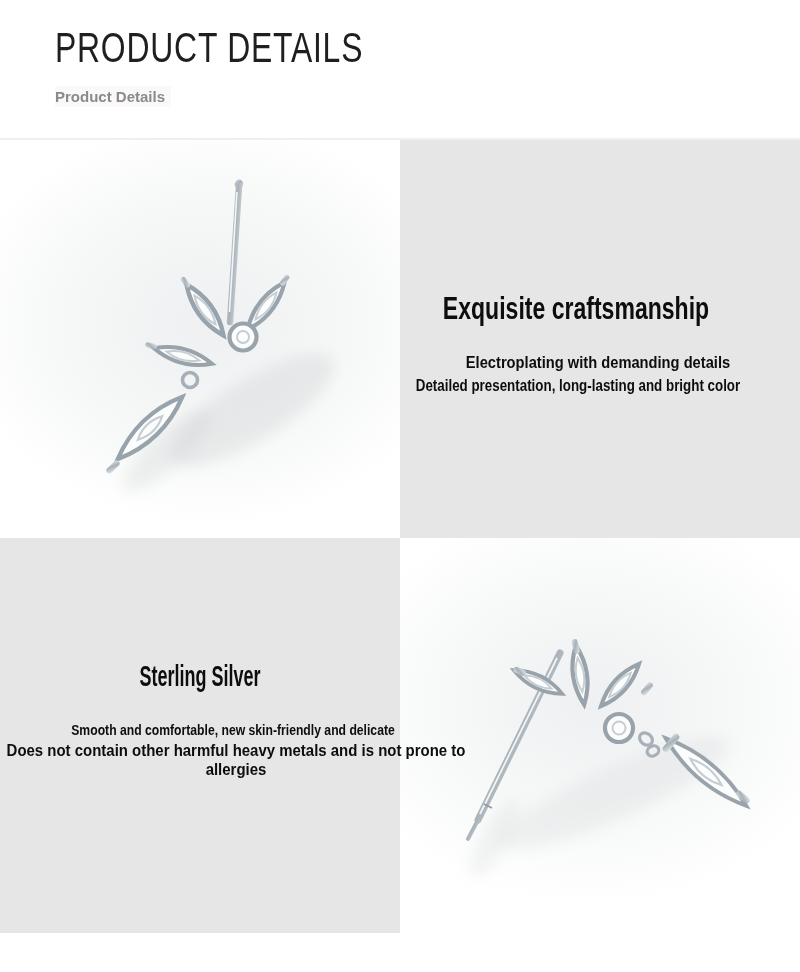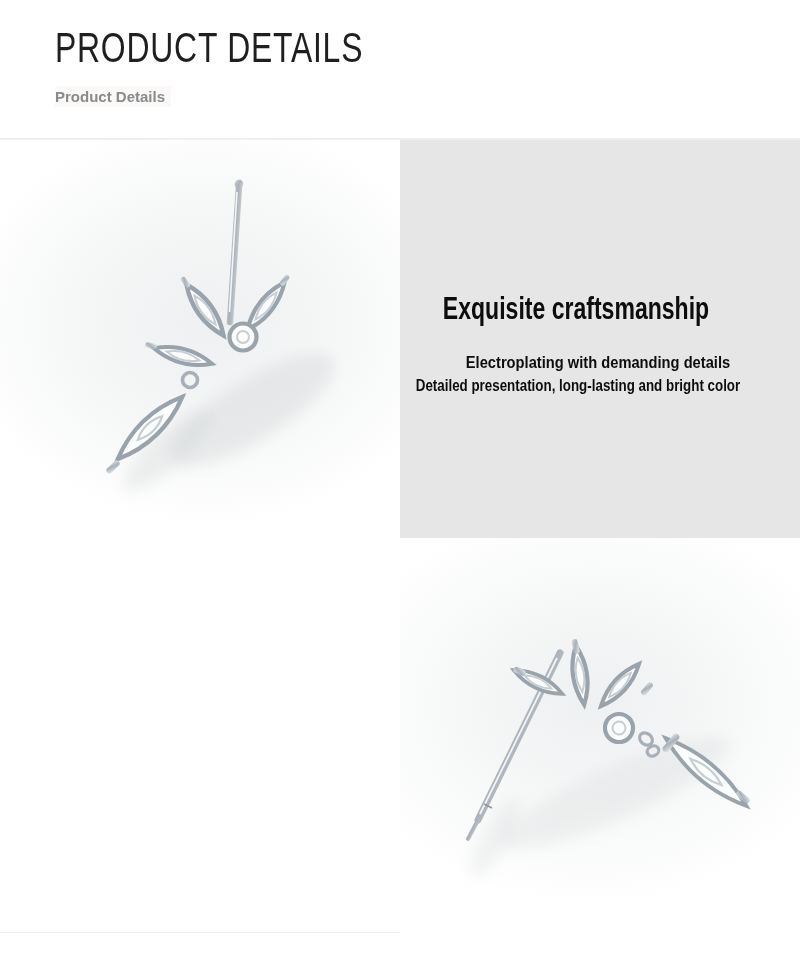--- a/index.html
+++ b/index.html
@@ -122,20 +122,26 @@
         </g>
       </svg>
     </div>
 
     <div class="cell r1 c2 panel-gray">
       <h2 class="t h2a">Exquisite craftsmanship</h2>
       <p class="t l1a">Electroplating with demanding details</p>
       <p class="t l2a">Detailed presentation, long-lasting and bright color</p>
     </div>
 
+    <div class="cell r2 c1 panel-gray">
+      <h2 class="t h2b">Sterling Silver</h2>
+      <p class="t l1b">Smooth and comfortable, new skin-friendly and delicate</p>
+      <p class="t l2b">Does not contain other harmful heavy metals and is not prone to
+allergies</p>
+    </div>
 
     <div class="cell r2 c2 photo photo2">
       <svg width="400" height="395" viewBox="0 0 400 395">
         <g>
           <ellipse cx="215" cy="255" rx="125" ry="26" fill="#c8ccce" opacity=".22" filter="url(#soft)" transform="rotate(-24 215 255)"></ellipse>
           <ellipse cx="95" cy="300" rx="45" ry="13" fill="#c8ccce" opacity=".22" filter="url(#soft)" transform="rotate(-60 95 300)"></ellipse>
         </g>
         <g>
           <line x1="160" y1="115" x2="78" y2="282" stroke="url(#metal)" stroke-width="7" stroke-linecap="round"></line>
           <line x1="78" y1="282" x2="68" y2="301" stroke="url(#metal)" stroke-width="4" stroke-linecap="round"></line>

